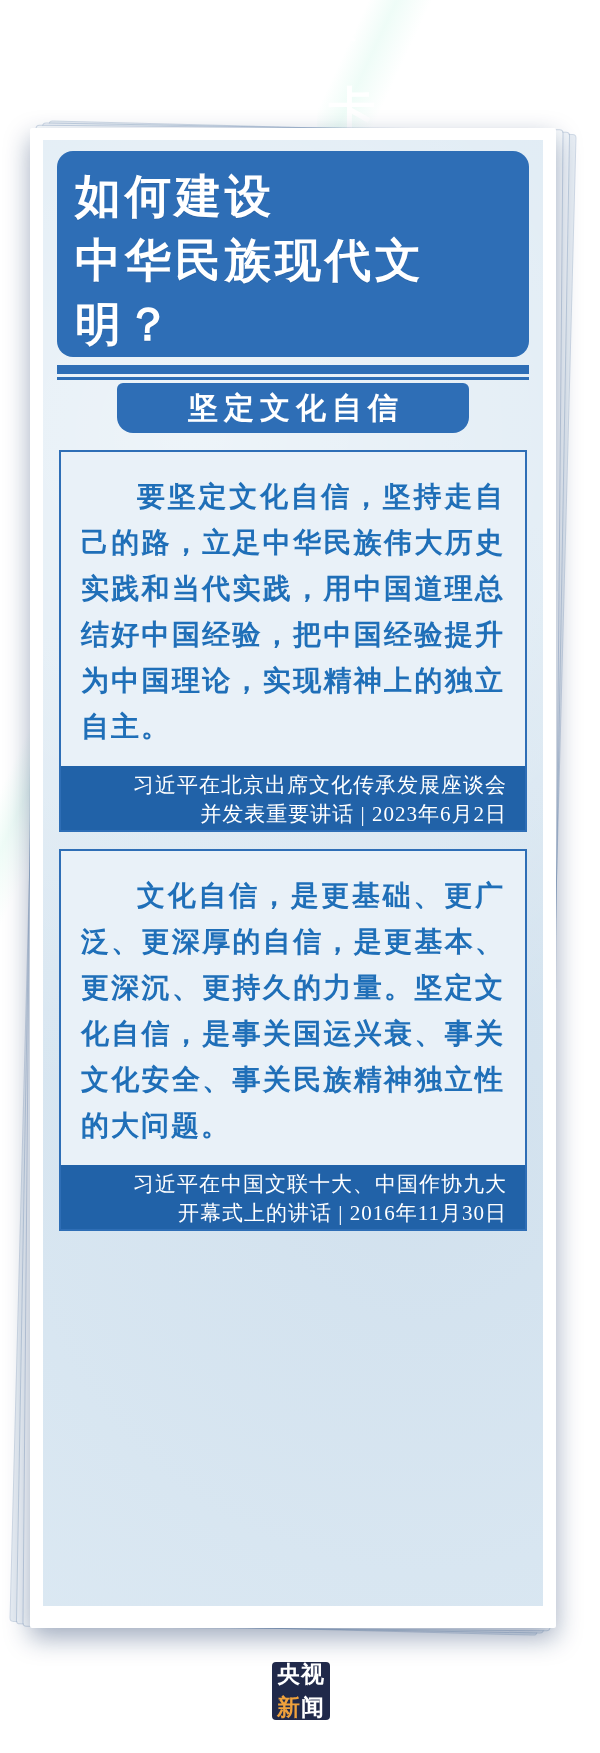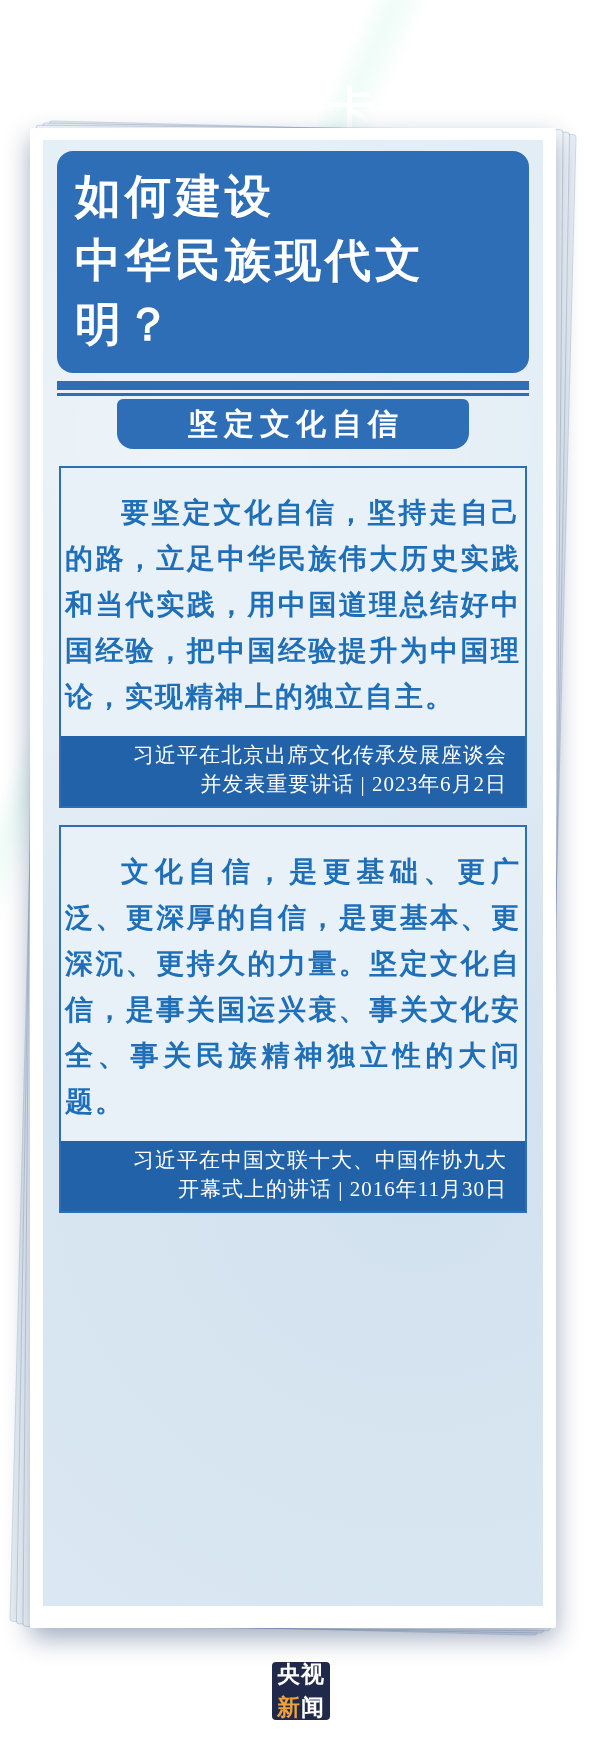--- a/index.html
+++ b/index.html
@@ -58,21 +58,21 @@
     background:
       radial-gradient(circle at 30% 20%,rgba(255,255,255,.5),transparent 55%),
       radial-gradient(circle at 75% 70%,rgba(190,210,228,.35),transparent 60%),
       var(--panel-bg);
     overflow:hidden;
   }
   .title-box{
     margin:11px 14px 0;
     background:var(--accent-blue);
     border-radius:16px;
-    padding:14px 18px 16px;
+    padding:14px 18px 0;
   }
   .title-line{
     color:#fff;
     font-family:"Liberation Serif","DejaVu Serif",serif;
     font-weight:bold;
     font-size:46px;
     line-height:64px;
     letter-spacing:4px;
     text-shadow:0 1px 0 rgba(0,0,0,.08);
   }
@@ -86,35 +86,35 @@
   }
   .badge-label{
     color:#fff;font-size:30px;font-weight:bold;letter-spacing:6px;text-indent:6px;
   }
   .quote-box{
     margin:17px 16px 0;
     border:2px solid var(--accent-blue);
     background:var(--quote-bg);
   }
   .quote-text{
-    padding:22px 4px 16px;
+    padding:22px 20px 16px;
     color:var(--text-blue);
     font-family:"Liberation Serif","DejaVu Serif",serif;
     font-weight:bold;
     font-size:28px;
     line-height:46px;
     letter-spacing:2px;
     text-indent:2em;
     text-align:justify;
   }
   .quote-source{
     background:var(--bar-blue);
     color:#fff;
     text-align:right;
-    padding:5px 18px 7px;
+    padding:5px 18px 1px;
     font-family:"Liberation Serif","DejaVu Serif",serif;
     font-size:21px;
     line-height:29px;
     letter-spacing:1px;
   }
   .footer-logo{
     position:absolute;left:272px;top:1662px;width:58px;height:58px;
     background:var(--logo-navy);
     border-radius:4px;
     display:flex;flex-direction:column;align-items:center;justify-content:space-between;

